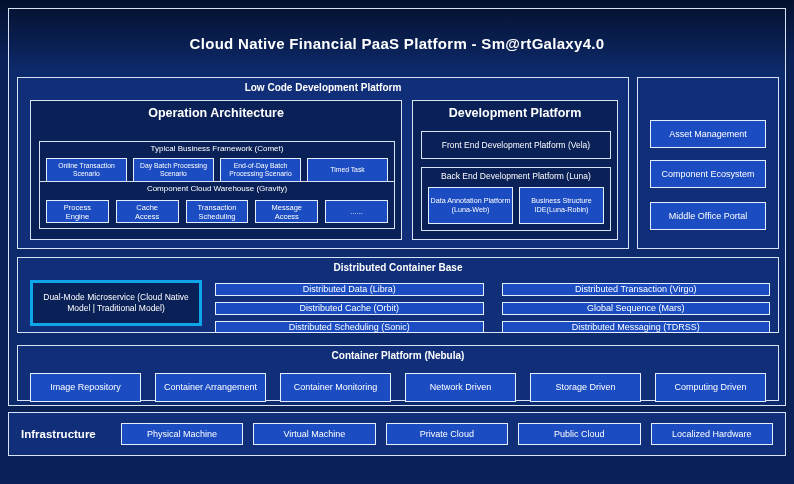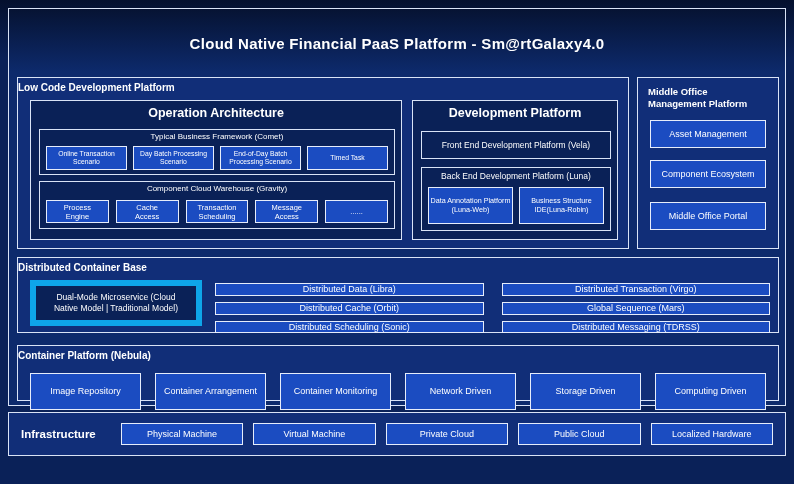--- a/index.html
+++ b/index.html
@@ -6,58 +6,58 @@
   html,body{background:#050f2c}
   .canvas{position:relative;width:794px;height:484px;overflow:hidden;
     background:linear-gradient(180deg,#04102e 0%,#0a2158 12%,#0a2158 100%);
     font-family:"Liberation Sans",sans-serif;color:#ffffff}
   .main-panel{position:absolute;left:8px;top:8px;width:778px;height:398px;
     border:1px solid #d9e3f6;
     background:linear-gradient(180deg,#061333 0%,#0d2a6c 16%,#0d2a6c 100%)}
   .main-title{position:absolute;left:0;top:26px;width:100%;text-align:center;
     font-size:15px;font-weight:bold;letter-spacing:.3px}
   .section{position:absolute;border:1px solid #d9e3f6;background:#112e78}
-  .sec-title{position:absolute;left:0;top:4px;width:100%;text-align:left;
+  .sec-title{position:absolute;left:0;top:4px;width:100%;text-align:center;
     font-size:10px;font-weight:bold}
   .sec-lowcode{left:8px;top:68px;width:612px;height:172px}
   .sec-midoffice{left:628px;top:68px;width:142px;height:172px}
   .sec-distributed{left:8px;top:248px;width:762px;height:76px}
   .sec-container{left:8px;top:336px;width:762px;height:56px}
   .box{position:absolute;border:1px solid #d9e3f6;background:#0a2157}
   .op-arch{left:12px;top:22px;width:372px;height:140px}
   .dev-plat{left:394px;top:22px;width:206px;height:140px}
   .box-title{position:absolute;top:5px;left:0;width:100%;text-align:center;
     font-weight:bold;font-size:12.5px}
   .subbox{position:absolute;border:1px solid #d9e3f6;background:#0a2157}
   .subbox-title{position:absolute;top:2px;left:0;width:100%;text-align:center;font-size:8px}
-  .tbf{left:8px;top:28px;width:356px;height:46px}
+  .tbf{left:8px;top:40px;width:356px;height:46px}
   .ccw{left:8px;top:80px;width:356px;height:48px}
   .leaf{background:#1b4cc1;border:1px solid #e6edfb;display:flex;align-items:center;
     justify-content:center;text-align:center;line-height:1.2;color:#fff}
   .leaf-row{position:absolute;display:flex;gap:6px}
   .tbf .leaf-row{left:6px;right:6px;top:16px;bottom:4px}
   .tbf .leaf{flex:1;font-size:6.8px;line-height:1.15;padding:1px}
   .ccw .leaf-row{left:6px;right:6px;top:18px;bottom:5px;gap:7px}
   .ccw .leaf{flex:1;font-size:7.5px;padding:7px}
   .front-end{left:8px;top:30px;width:190px;height:28px;display:flex;align-items:center;
     justify-content:center;font-size:8.5px;text-align:center;padding:0 6px}
   .back-end{left:8px;top:66px;width:190px;height:64px}
   .back-end .subbox-title{font-size:8.5px;top:3px}
   .back-end .leaf-row{left:6px;right:6px;top:19px;bottom:6px}
   .back-end .leaf{flex:1;font-size:7.2px;line-height:1.2;padding:0}
   .mo-title{padding:8px 10px 0;font-size:9.5px;font-weight:bold;line-height:1.3}
   .mo-leaf{position:absolute;left:12px;right:12px;height:28px;font-size:9px}
   .mo-leaf.p1{top:42px}.mo-leaf.p2{top:82px}.mo-leaf.p3{top:124px}
   .dual-mode{left:12px;top:22px;width:172px;height:46px;display:flex;align-items:center;
     justify-content:center;text-align:center;font-size:8.5px;line-height:1.3;
-    padding:2px 8px;border:6px solid #0ea5e9;background:#0a2157}
+    padding:2px 8px;border:3px solid #0ea5e9;background:#0a2157}
   .dist-grid{position:absolute;left:197px;right:8px;top:25px;height:48px;display:grid;
     grid-template-columns:repeat(2,1fr);grid-template-rows:1fr 1fr;column-gap:18px;row-gap:6px}
   .dist-grid .leaf{font-size:9px}
-  .cp-row{position:absolute;left:12px;right:12px;top:27px;height:37px;display:flex;gap:14px}
+  .cp-row{position:absolute;left:12px;right:12px;top:27px;height:29px;display:flex;gap:14px}
   .cp-row .leaf{flex:1;font-size:9px}
   .infra{position:absolute;left:8px;top:412px;width:778px;height:44px;
     border:1px solid #d9e3f6;background:#112e78;display:flex;align-items:center;
     padding:0 12px;gap:10px}
   .infra-label{font-size:11.5px;font-weight:bold;white-space:nowrap;margin-right:15px}
   .infra .leaf{flex:1;height:22px;font-size:9px}
 </style>
 </head>
 <body>
 
@@ -103,21 +103,20 @@
           <div class="subbox-title">Back End Development Platform (Luna)</div>
           <div class="leaf-row">
             <div class="leaf">Data Annotation Platform (Luna-Web)</div>
             <div class="leaf">Business Structure IDE(Luna-Robin)</div>
           </div>
         </div>
       </div>
     </div>
 
     <div class="section sec-midoffice">
-      <div class="mo-title">Middle Office Management Platform</div>
       <div class="leaf mo-leaf p1">Asset Management</div>
       <div class="leaf mo-leaf p2">Component Ecosystem</div>
       <div class="leaf mo-leaf p3">Middle Office Portal</div>
     </div>
 
     <div class="section sec-distributed">
       <div class="sec-title">Distributed Container Base</div>
       <div class="subbox dual-mode">Dual-Mode Microservice (Cloud Native Model | Traditional Model)</div>
       <div class="dist-grid">
         <div class="leaf">Distributed Data (Libra)</div>

